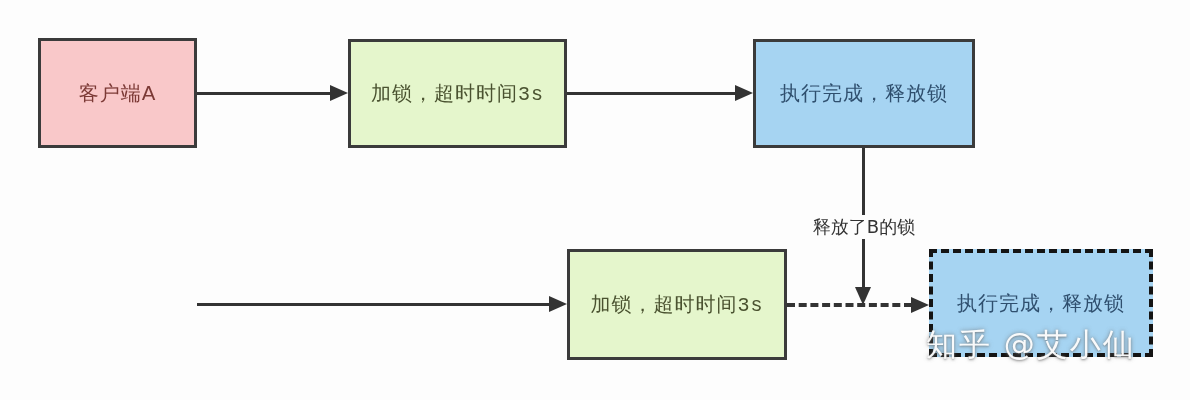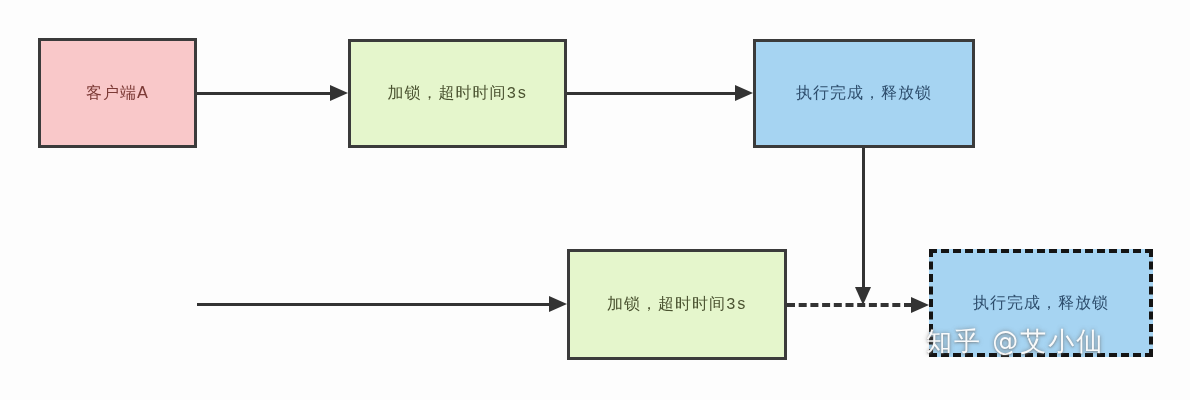--- a/index.html
+++ b/index.html
@@ -13,21 +13,21 @@
     height: 400px;
     background: #fdfdfd;
     overflow: hidden;
   }
   .node {
     position: absolute;
     border: 3px solid #3b3b3b;
     display: flex;
     align-items: center;
     justify-content: center;
-    font-size: 16px;
+    font-size: 20px;
     font-weight: 500;
     letter-spacing: 1px;
     box-sizing: border-box;
     text-align: center;
   }
   .node.pink  { background: #f9c8c9; color: #7c3a36; }
   .node.green { background: #e5f6cc; color: #4a5230; font-family: Liberation Mono, monospace; }
   .node.blue  { background: #a6d4f2; color: #2f4f6e; align-items: center; }
   .node.dashed { border: 4px dashed #141414; }
 
@@ -95,21 +95,21 @@
     font-size: 18px;
     font-weight: 500;
     color: #333333;
     white-space: nowrap;
   }
 
   .watermark {
     position: absolute;
     left: 926px;
     top: 324px;
-    font-size: 26px;
+    font-size: 31px;
     letter-spacing: 2px;
     color: rgba(255, 255, 255, 0.95);
     text-shadow: 0 0 4px rgba(110, 110, 110, 0.75), 0 1px 2px rgba(110, 110, 110, 0.55);
     white-space: nowrap;
     pointer-events: none;
   }
 </style>
 </head>
 <body>
 
@@ -144,16 +144,17 @@
 
   <div class="vline" id="arr3-line"></div>
   <div class="head-down" id="arr3-head"></div>
 
   <div class="hline" id="arr4-line"></div>
   <div class="head-right" id="arr4-head"></div>
 
   <div class="hline-dashed" id="arr5-line"></div>
   <div class="head-right" id="arr5-head"></div>
 
+  <div class="edge-label">释放了B的锁</div>
 
   <div class="watermark">知乎 @艾小仙</div>
 
 </div>
 
 </body></html>

